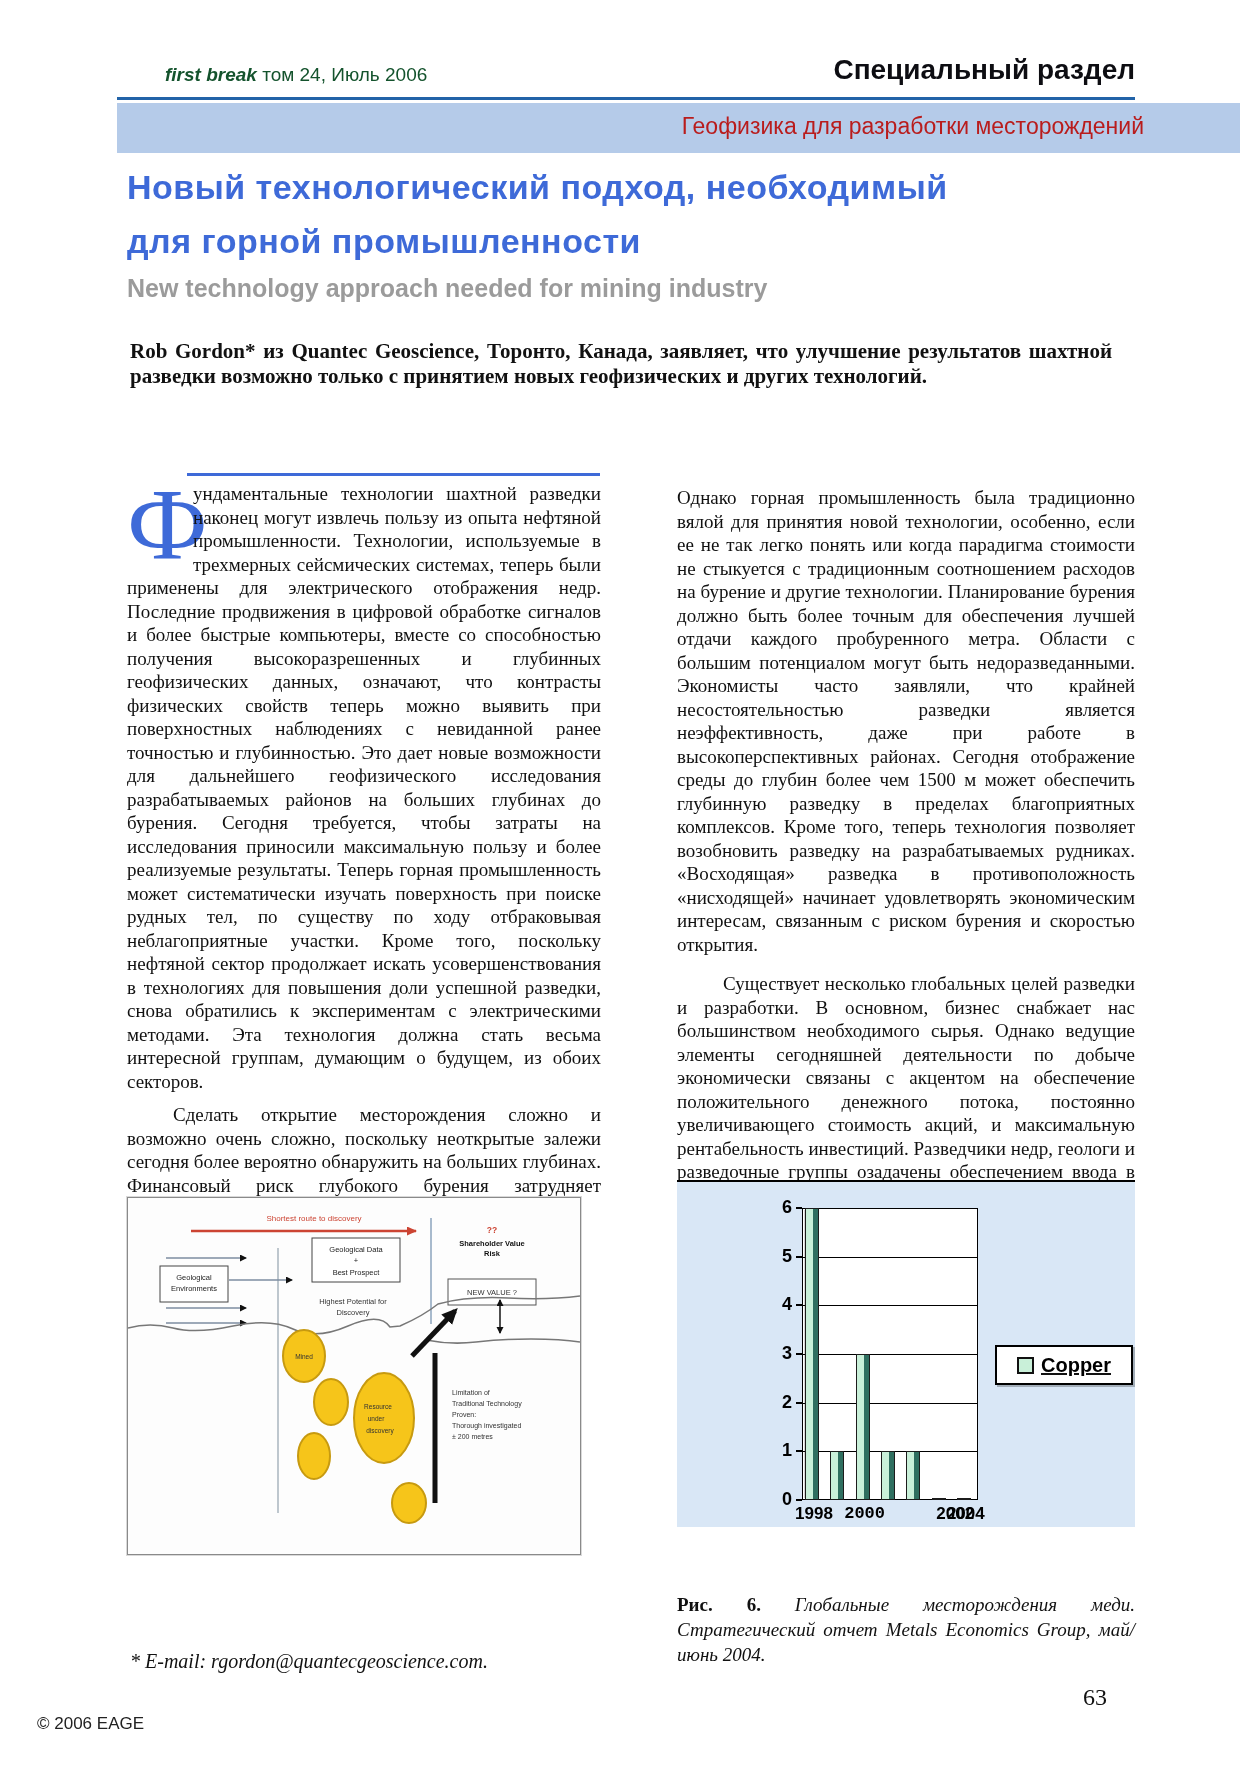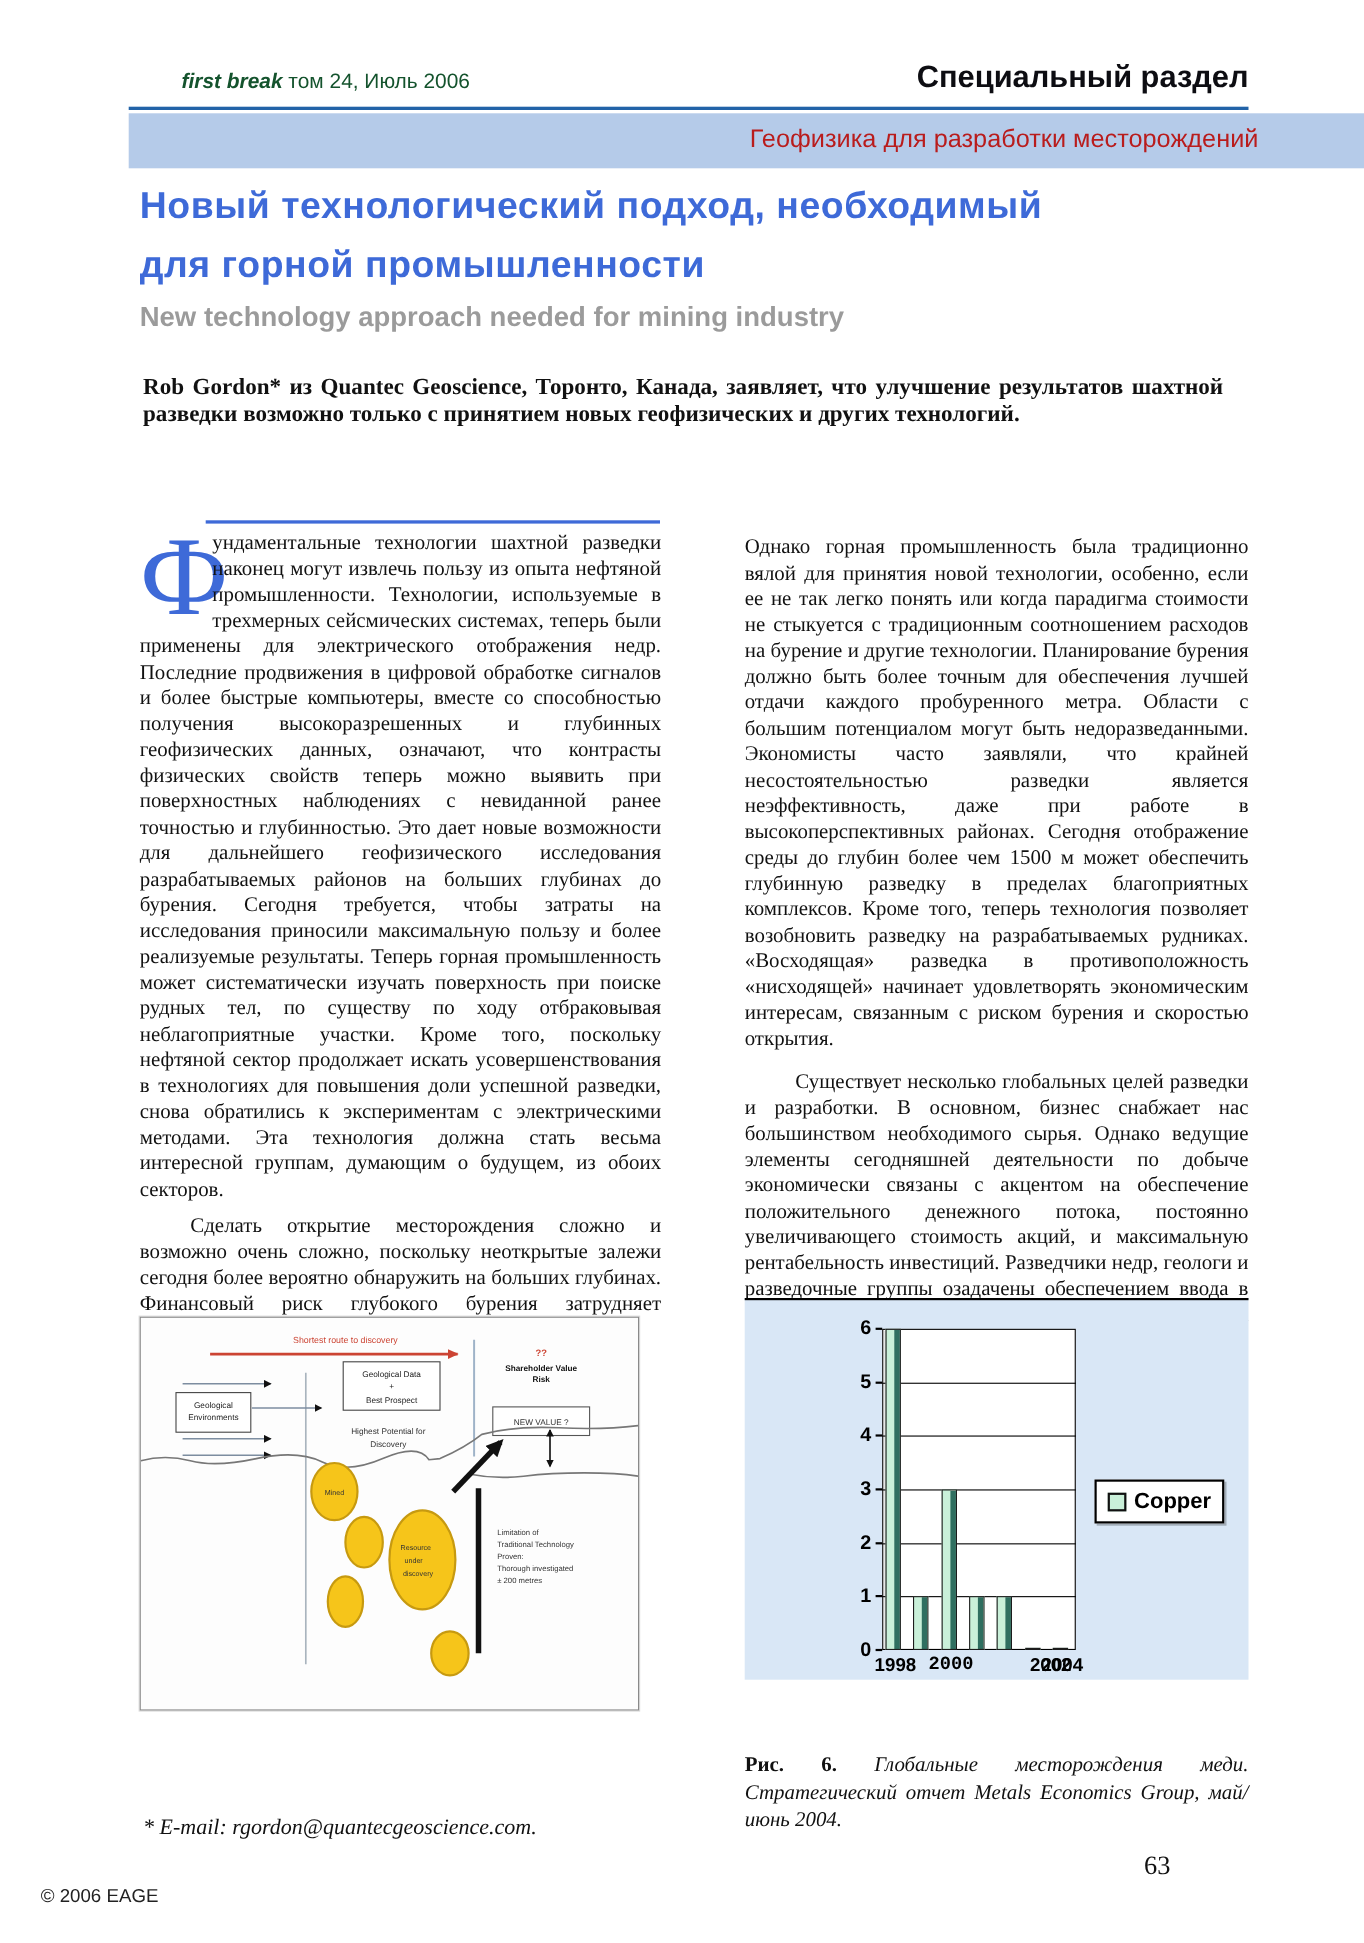--- a/index.html
+++ b/index.html
@@ -62,29 +62,29 @@
             border:1.5px solid #000;box-sizing:border-box;}
   .plot-wall{position:absolute;left:127px;top:28px;width:4px;height:288px;background:#d7d7d7;}
   .gridline{position:absolute;height:1px;background:#000;}
   .ytick{position:absolute;width:6px;height:2px;background:#000;}
   .ylabel{position:absolute;width:32px;text-align:right;font-family:"Liberation Sans",sans-serif;
           font-weight:bold;font-size:18px;color:#000;}
   .xlabel{position:absolute;transform:translateX(-50%);font-family:"Liberation Sans",sans-serif;
           font-weight:bold;font-size:17px;color:#000;}
   .bar{position:absolute;background:#c9f0d9;border:1px solid #1c1c1c;box-sizing:border-box;
        box-shadow:inset -5px 0 0 #2f6f60;}
-  .legend{position:absolute;left:318px;top:163px;height:36px;padding:0 10px;background:#fff;
-          border:2px solid #000;display:flex;align-items:center;gap:7px;box-shadow:2px 2px 0 rgba(0,0,0,0.25);}
+  .legend{position:absolute;left:318px;top:163px;height:36px;padding:0 20px;background:#fff;
+          border:2px solid #000;display:flex;align-items:center;gap:7px;box-shadow:2px 2px 0 rgba(0,0,0,0.25);text-decoration:underline;}
   .legend .swatch{width:17px;height:17px;background:#c9f0d9;border:2px solid #111;box-sizing:border-box;}
   .legend .lab{font-family:"Liberation Sans",sans-serif;font-weight:bold;font-size:20px;color:#000;}
 
   
   .footer-copy{position:absolute;left:37px;top:1714px;font-family:"Liberation Sans",sans-serif;
                font-size:17px;color:#222;}
-  .page-num{position:absolute;left:1040px;top:1684px;width:110px;text-align:left;
+  .page-num{position:absolute;left:1040px;top:1684px;width:110px;text-align:center;
             font-size:24px;color:#111;}
 </style>
 </head>
 <body>
 
 <div class="page">
 
   <div class="hdr-journal">
     <span class="jname">first break</span>
     <span>том 24, Июль 2006</span>

